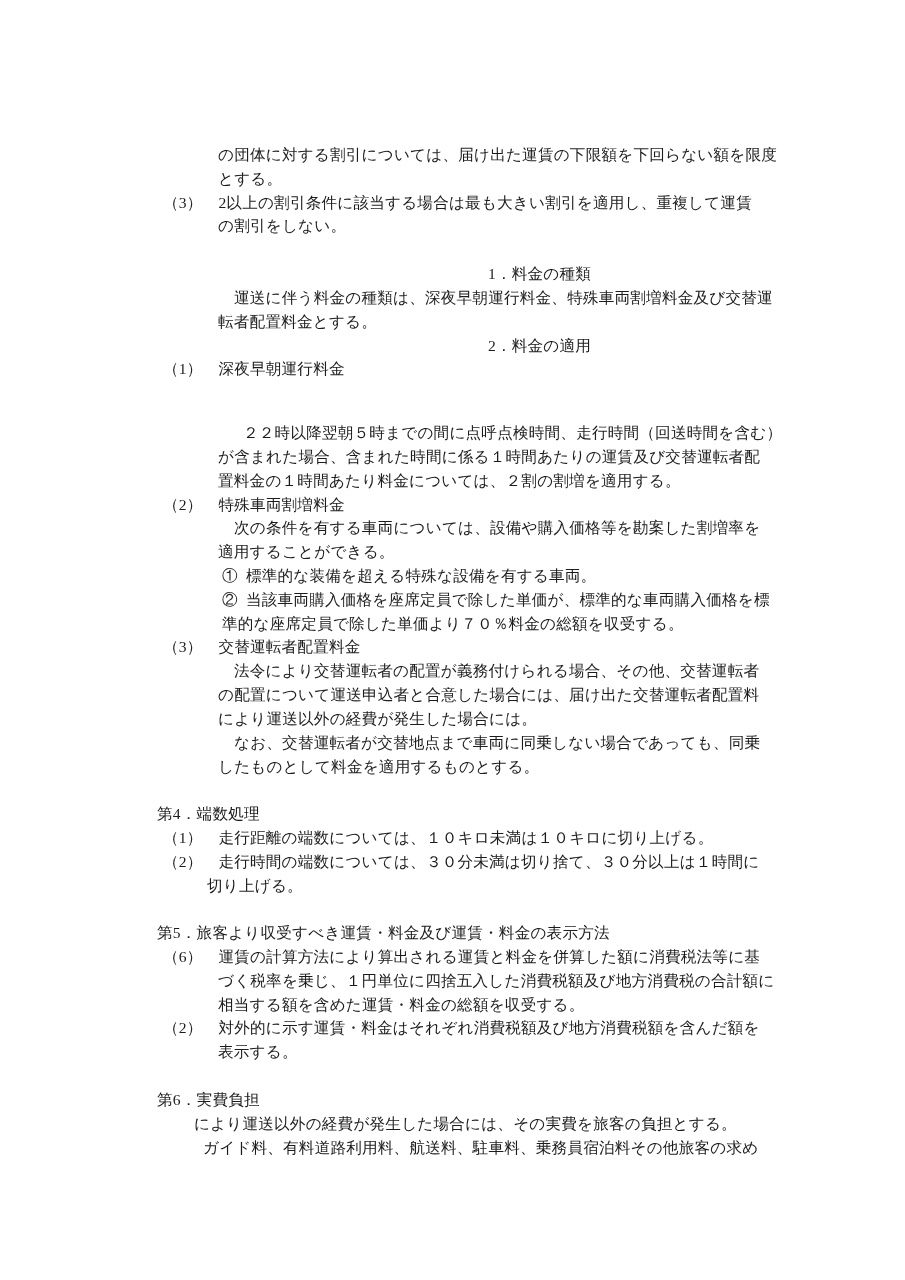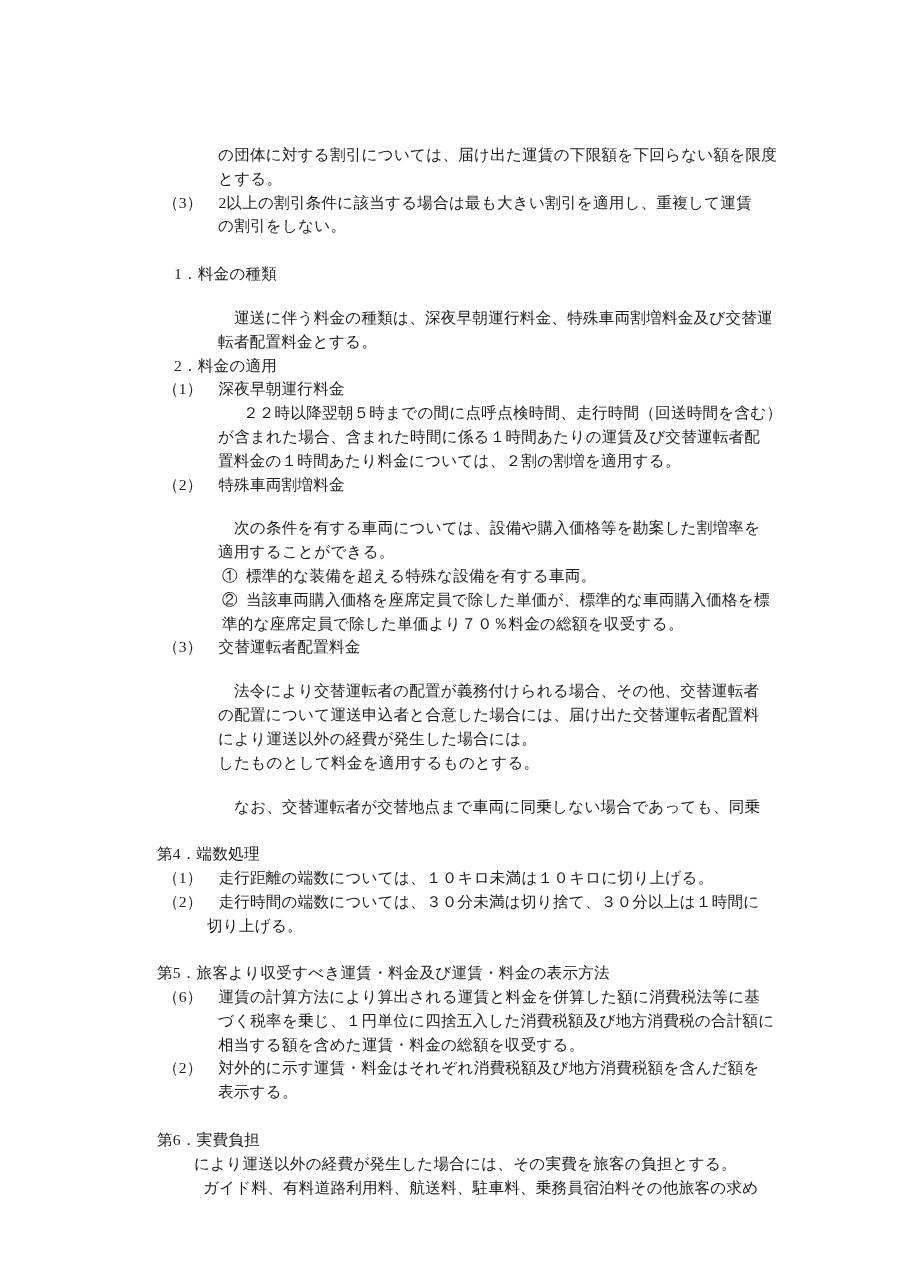--- a/index.html
+++ b/index.html
@@ -14,29 +14,29 @@
   }
   .doc{padding-top:143px;}
   .ln{
     height:23.82px;
     line-height:23.82px;
     white-space:pre;
     letter-spacing:0.2px;
   }
   
   .sec  {padding-left:157px;}  
-  .sub  {padding-left:174px;}  
+  .sub  {padding-left:174px;text-align:center;}  
   .item {padding-left:163px;}  
   .circ {padding-left:222px;}  
   .b0   {padding-left:194px;}  
   .b1   {padding-left:203px;}  
   .b2   {padding-left:218px;}  
   .b2a  {padding-left:207px;}  
-  .b3   {padding-left:234px;margin-top:20px;}  
-  .b4   {padding-left:243px;}  
+  .b3   {padding-left:234px;}  
+  .b4   {padding-left:243px;margin-top:40px;}  
   .blank{padding-left:157px;}
 </style>
 </head>
 <body>
 
 <div class="page">
   <div class="doc">
     <div class="ln b2">の団体に対する割引については、届け出た運賃の下限額を下回らない額を限度</div>
     <div class="ln b2">とする。</div>
     <div class="ln item">（3）　2以上の割引条件に該当する場合は最も大きい割引を適用し、重複して運賃</div>
@@ -53,22 +53,22 @@
     <div class="ln item">（2）　特殊車両割増料金</div>
     <div class="ln b3">次の条件を有する車両については、設備や購入価格等を勘案した割増率を</div>
     <div class="ln b2">適用することができる。</div>
     <div class="ln circ">①  標準的な装備を超える特殊な設備を有する車両。</div>
     <div class="ln circ">②  当該車両購入価格を座席定員で除した単価が、標準的な車両購入価格を標</div>
     <div class="ln circ">準的な座席定員で除した単価より７０％料金の総額を収受する。</div>
     <div class="ln item">（3）　交替運転者配置料金</div>
     <div class="ln b3">法令により交替運転者の配置が義務付けられる場合、その他、交替運転者</div>
     <div class="ln b2">の配置について運送申込者と合意した場合には、届け出た交替運転者配置料</div>
     <div class="ln b2">により運送以外の経費が発生した場合には。</div>
+    <div class="ln b3">なお、交替運転者が交替地点まで車両に同乗しない場合であっても、同乗</div>
     <div class="ln b2">したものとして料金を適用するものとする。</div>
-    <div class="ln b3">なお、交替運転者が交替地点まで車両に同乗しない場合であっても、同乗</div>
     <div class="ln blank"></div>
     <div class="ln sec">第4．端数処理</div>
     <div class="ln item">（1）　走行距離の端数については、１０キロ未満は１０キロに切り上げる。</div>
     <div class="ln item">（2）　走行時間の端数については、３０分未満は切り捨て、３０分以上は１時間に</div>
     <div class="ln b2a">切り上げる。</div>
     <div class="ln blank"></div>
     <div class="ln sec">第5．旅客より収受すべき運賃・料金及び運賃・料金の表示方法</div>
     <div class="ln item">（6）　運賃の計算方法により算出される運賃と料金を併算した額に消費税法等に基</div>
     <div class="ln b2">づく税率を乗じ、１円単位に四捨五入した消費税額及び地方消費税の合計額に</div>
     <div class="ln b2">相当する額を含めた運賃・料金の総額を収受する。</div>

